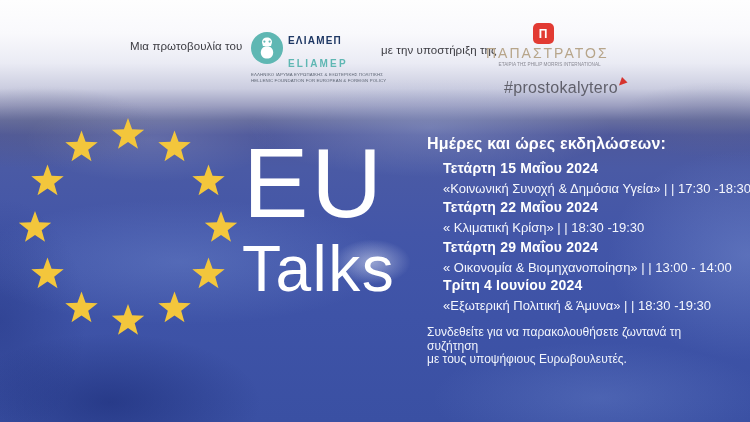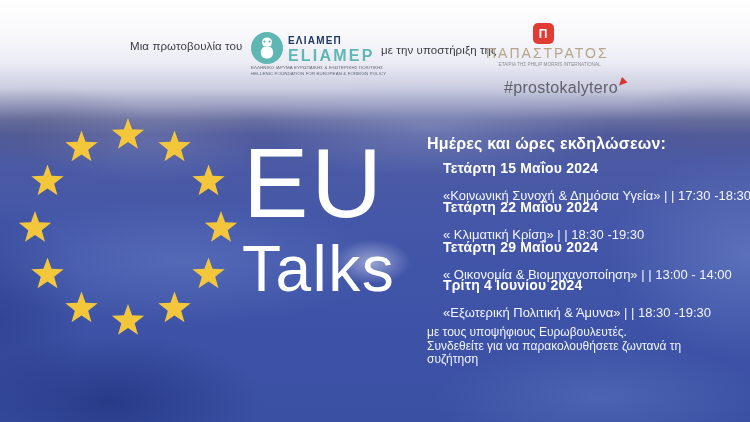--- a/index.html
+++ b/index.html
@@ -28,21 +28,21 @@
   
   .hdr-label { position:absolute; font-size:11.5px; font-weight:500; color:#3C3C42; letter-spacing:0.1px; }
   .lbl-initiative { left:130px; top:40px; }
   .lbl-support   { left:381px; top:44px; }
 
   .eliamep { position:absolute; left:251px; top:32px; width:128px; }
   .eliamep-row { display:flex; align-items:flex-start; }
   .eliamep-mark { width:32px; height:32px; flex:0 0 32px; }
   .eliamep-names { margin-left:5px; padding-top:1px; }
   .eliamep-gr { font-size:10px; font-weight:700; color:#1F3864; letter-spacing:1.2px; line-height:15px; }
-  .eliamep-en { font-size:16px; font-weight:700; color:#5FB7B3; letter-spacing:2.2px; line-height:15px; }
+  .eliamep-en { font-size:10px; font-weight:700; color:#5FB7B3; letter-spacing:2.2px; line-height:15px;margin-top:8px; }
   .eliamep-tags { margin-top:1px; }
   .tiny-line { font-size:6px; line-height:6px; color:#5A6270; white-space:nowrap;
                transform:scale(0.72); transform-origin:left top; letter-spacing:0.2px; }
 
   .papa { position:absolute; left:486px; top:23px; width:114px; text-align:center; }
   .papa-mark { width:21px; height:21px; margin:0 auto; background:#E23B33; border-radius:5px;
                display:flex; align-items:center; justify-content:center; }
   .papa-mark span { color:#fff; font-size:12px; font-weight:700; line-height:12px; transform:translateY(-0.5px); }
   .papa-name { margin-top:2px; font-size:14px; font-weight:500; color:#B7A58A; letter-spacing:2px; line-height:15px; }
   .papa-tag  { margin-top:1px; font-size:6px; line-height:6px; color:#8A8A94; white-space:nowrap;
@@ -58,21 +58,21 @@
                 font-weight:400; letter-spacing:3px; }
   .hero-talks { position:absolute; left:242px; top:237px; color:#fff; font-size:64px; line-height:64px;
                 font-weight:400; letter-spacing:1.5px; }
 
   
   .schedule { position:absolute; left:427px; top:0; width:323px; color:#fff; }
   .sch-heading { position:absolute; left:0; top:135px; font-size:16px; font-weight:700;
                  letter-spacing:0.2px; white-space:nowrap; }
   .event { position:absolute; left:16px; white-space:nowrap; }
   .event .date   { font-size:14px; font-weight:700; line-height:15px; letter-spacing:0.2px; }
-  .event .detail { font-size:13px; font-weight:400; line-height:15px; margin-top:12px; color:#F4F6FD; }
+  .event .detail { font-size:13px; font-weight:400; line-height:15px; margin-top:5px; color:#F4F6FD; }
   .ev0 { top:161px; } .ev1 { top:200px; } .ev2 { top:240px; } .ev3 { top:278px; }
   .closing { position:absolute; left:0; top:326px; width:305px; font-size:12px; line-height:13.5px;
              color:#F2F5FC; }
 </style>
 </head>
 <body>
 
 <div class="stage">
   <div class="clouds"></div>
 
@@ -150,17 +150,17 @@
     <div class="event ev2">
       <div class="date">Τετάρτη 29 Μαΐου 2024</div>
       <div class="detail">« Οικονομία &amp; Βιομηχανοποίηση» | | 13:00 - 14:00</div>
     </div>
     <div class="event ev3">
       <div class="date">Τρίτη 4 Ιουνίου 2024</div>
       <div class="detail">«Εξωτερική Πολιτική &amp; Άμυνα» | | 18:30 -19:30</div>
     </div>
 
     <div class="closing">
+      <div>Συνδεθείτε για να παρακολουθήσετε ζωντανά τη συζήτηση</div>
       <div>με τους υποψήφιους Ευρωβουλευτές.</div>
-      <div>Συνδεθείτε για να παρακολουθήσετε ζωντανά τη συζήτηση</div>
     </div>
   </section>
 </div>
 
 </body></html>

